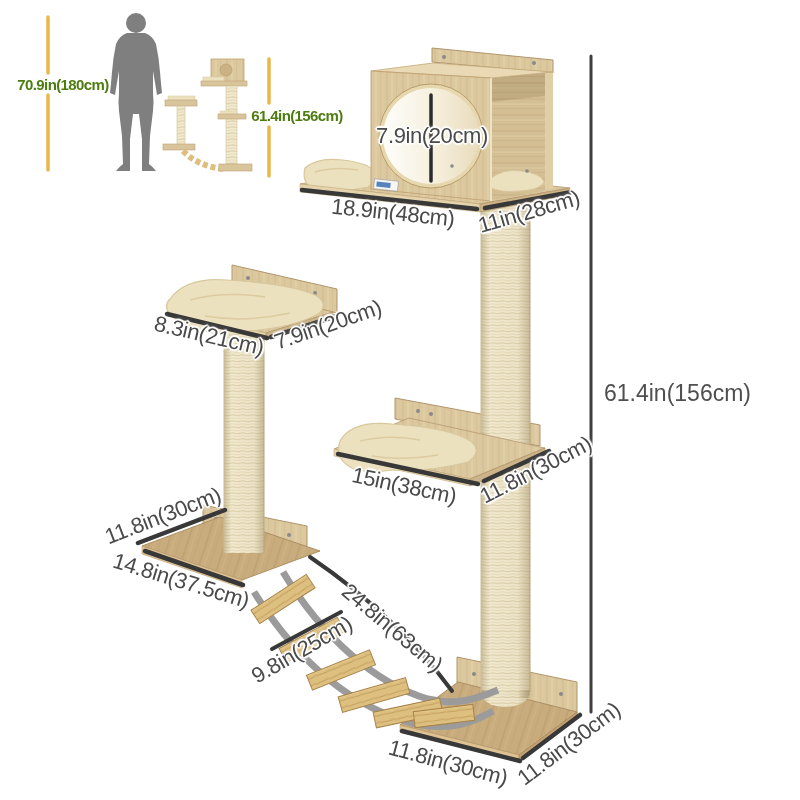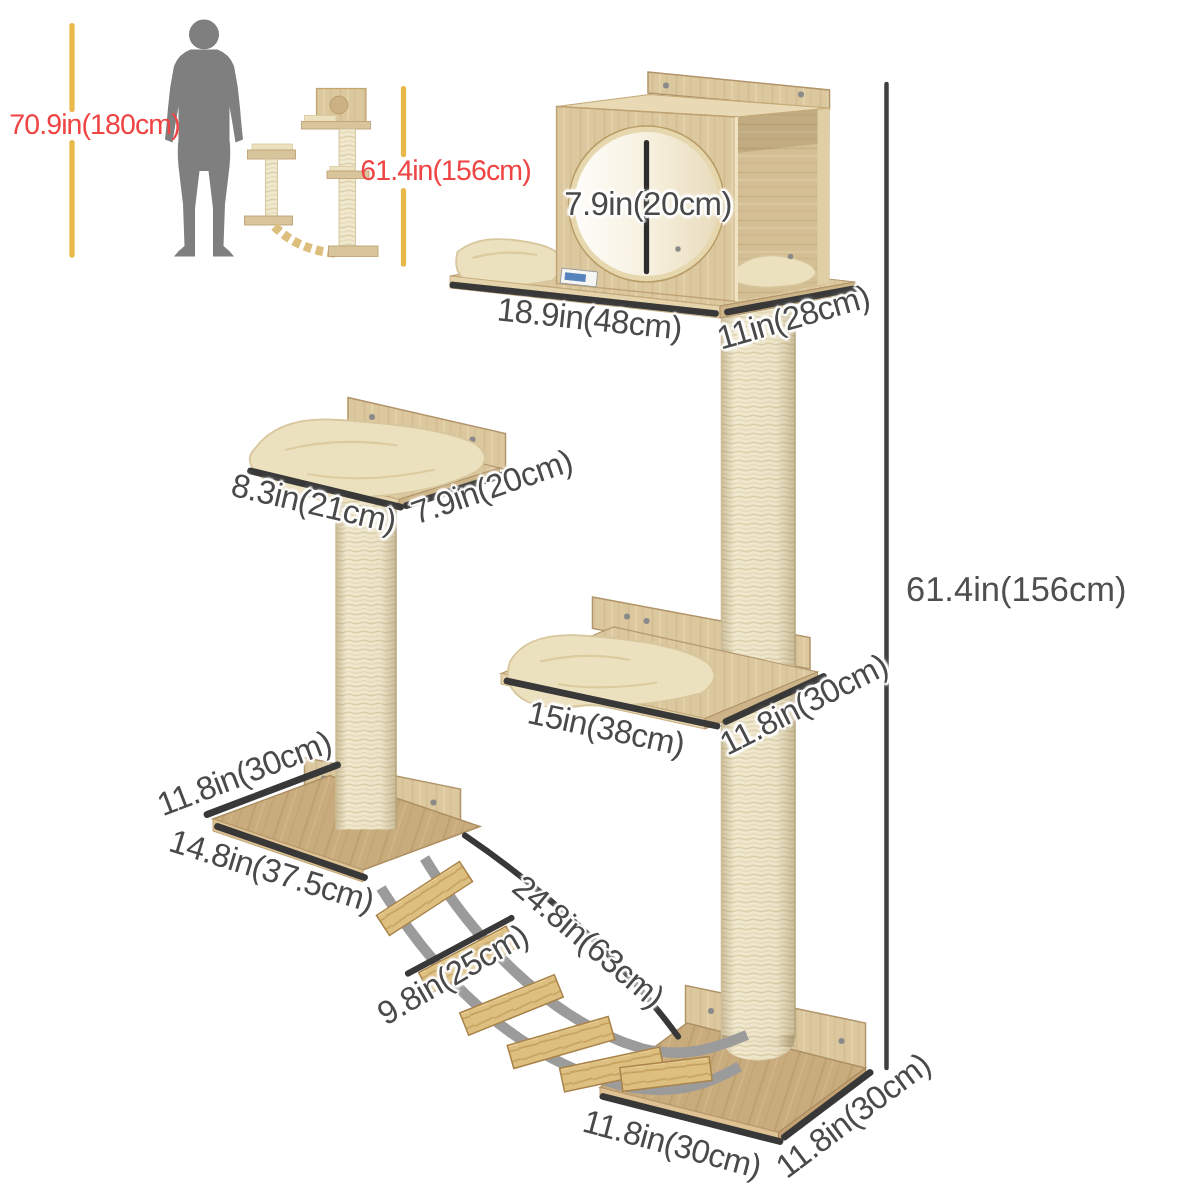--- a/index.html
+++ b/index.html
@@ -3,21 +3,21 @@
 <meta charset="utf-8">
 <style>
   html,body{margin:0;padding:0;background:#ffffff;}
   .stage{position:relative;width:800px;height:800px;background:#ffffff;overflow:hidden;
          font-family:"Liberation Sans",sans-serif;}
   .stage svg{position:absolute;left:0;top:0;}
   .lbl{position:absolute;white-space:nowrap;font-size:22px;color:#4a4a4a;letter-spacing:-0.4px;
        transform-origin:center;
        text-shadow:-1px -1px 0 #fff,1px -1px 0 #fff,-1px 1px 0 #fff,1px 1px 0 #fff,
                    -2px 0 1px #fff,2px 0 1px #fff,0 -2px 1px #fff,0 2px 1px #fff,0 0 5px #fff;}
-  .lbl.bold{font-weight:400;color:#ef4444;font-size:19px;letter-spacing:-0.6px;text-shadow:none;}
+  .lbl.bold{font-weight:700;color:#4d7c0f;font-size:15px;letter-spacing:-0.6px;text-shadow:none;}
   .lbl.total{font-size:23px;color:#4f4f4f;text-shadow:none;letter-spacing:0;}
 </style>
 </head>
 <body>
 
 <div class="stage">
 
 <svg width="800" height="800" viewBox="0 0 800 800">
   <defs>
     <pattern id="sisal" width="10" height="6" patternUnits="userSpaceOnUse">

